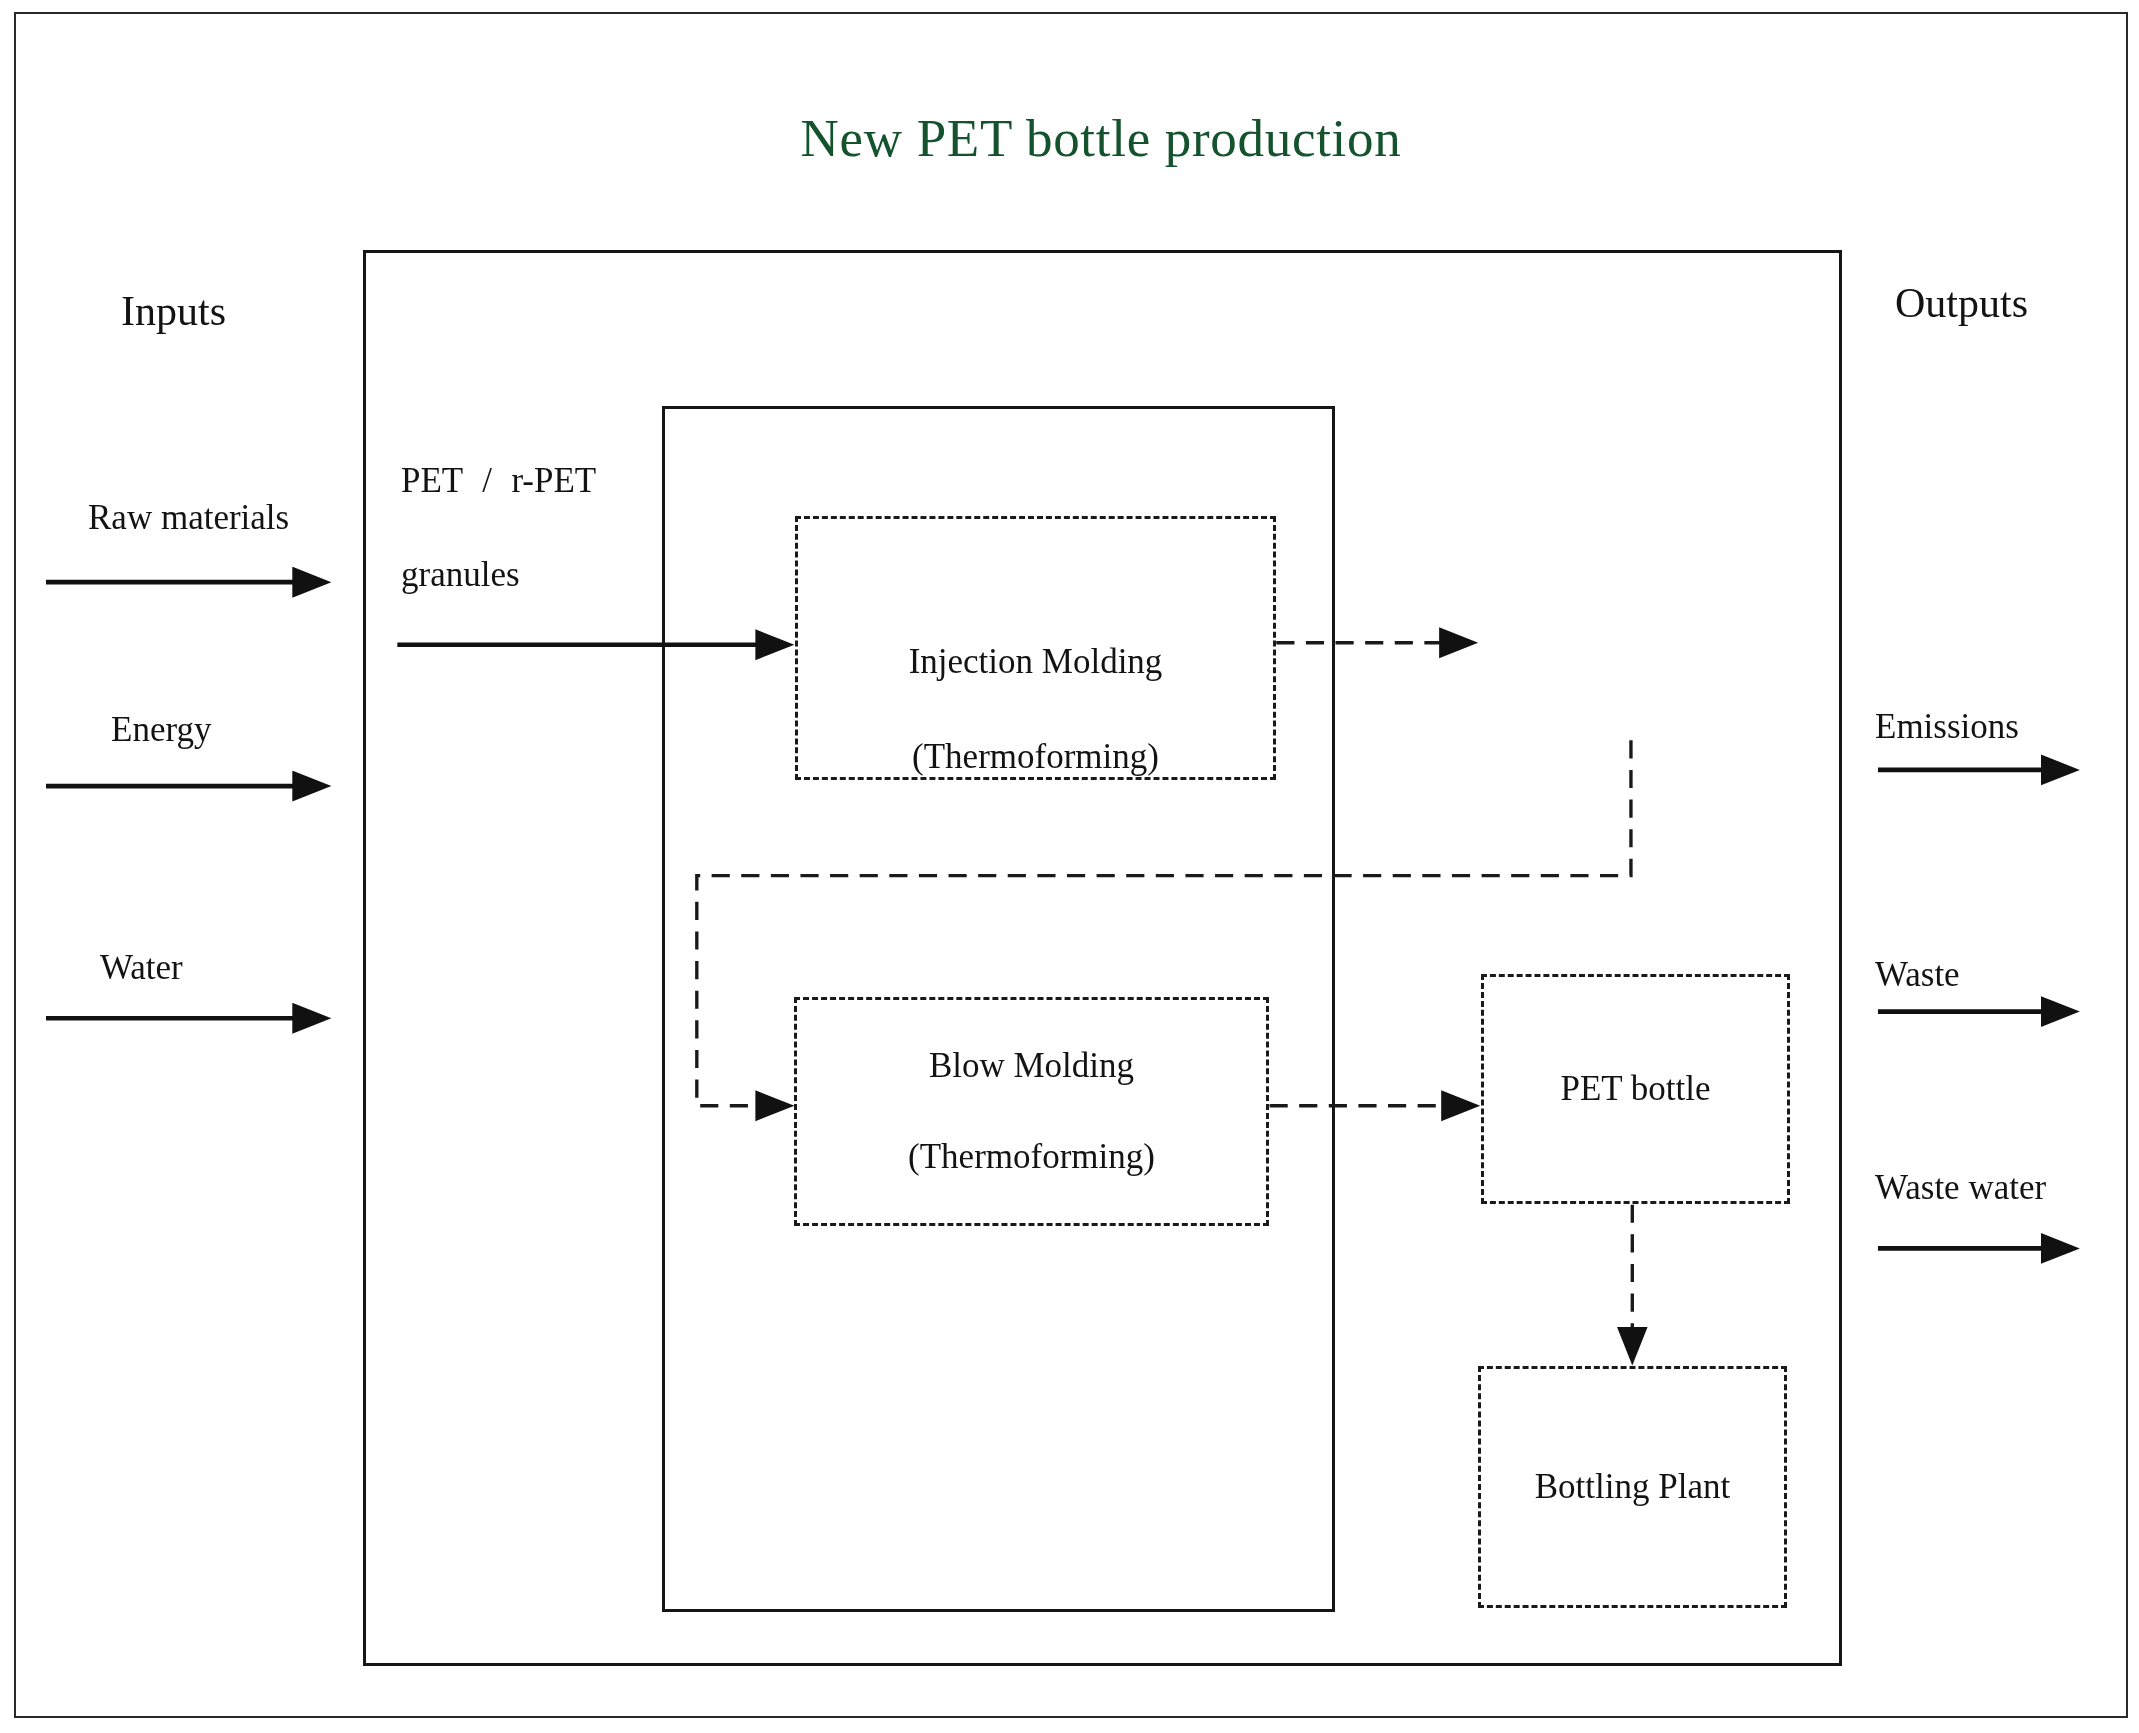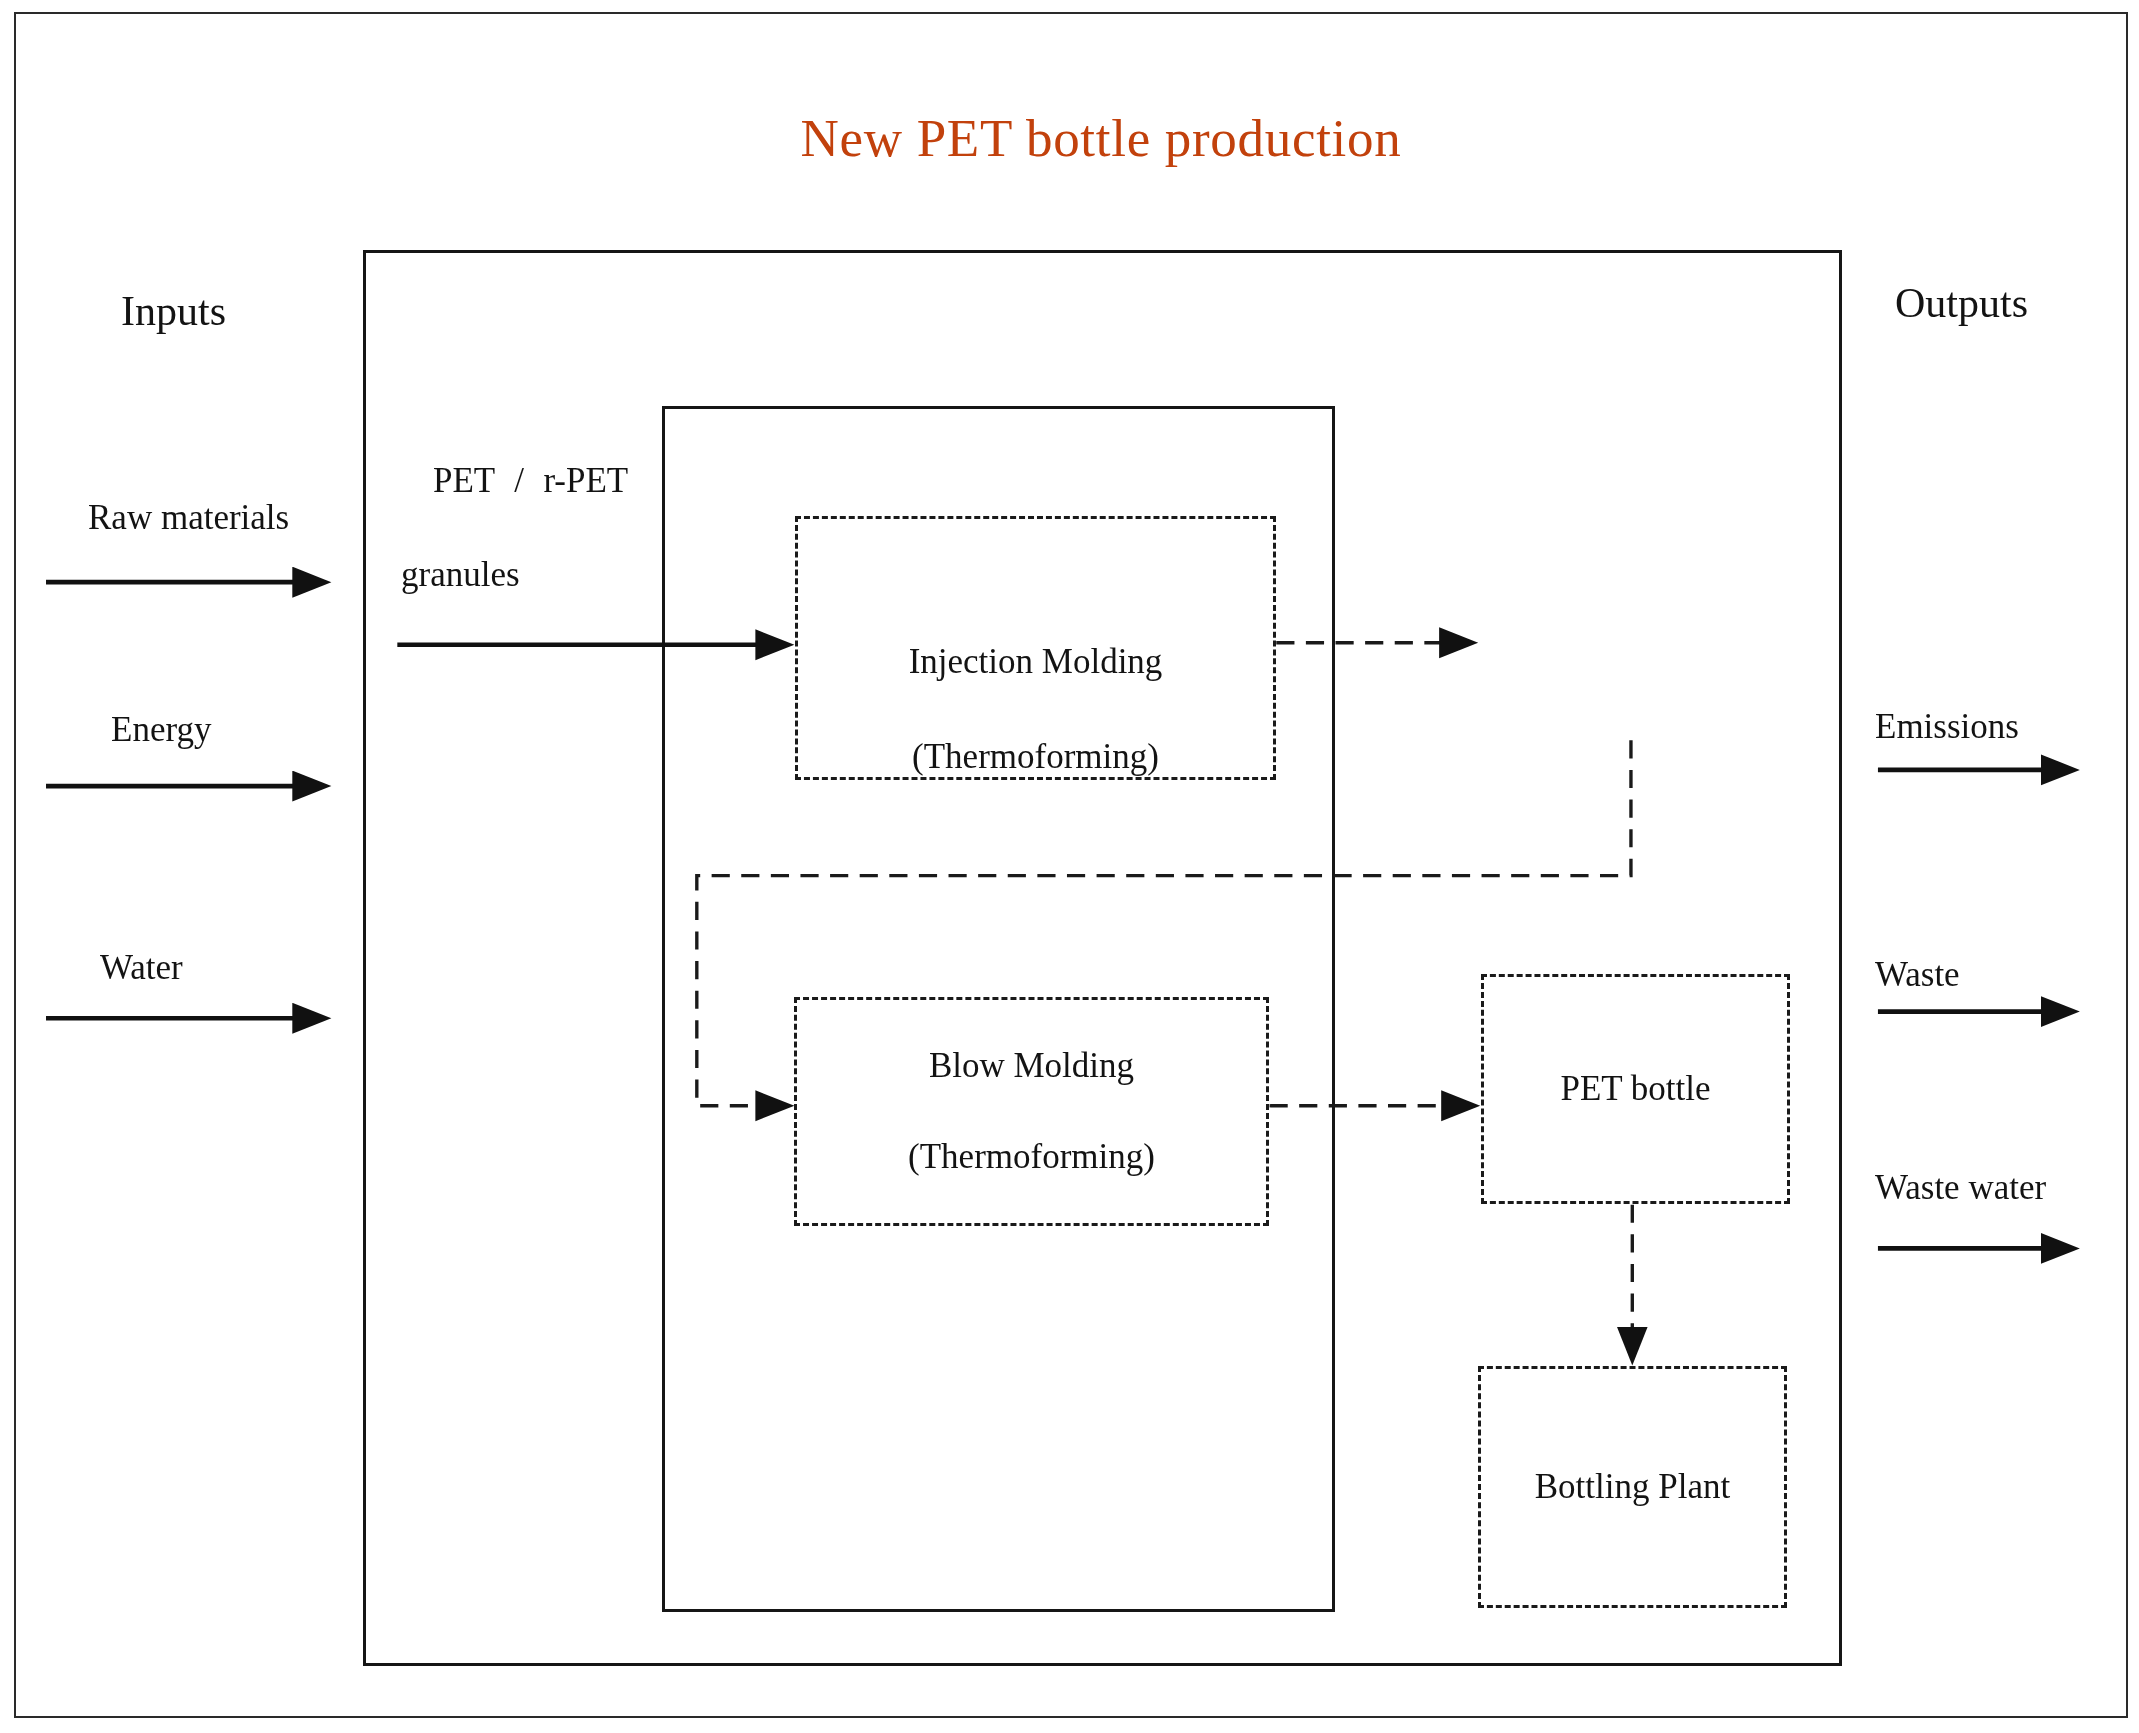--- a/index.html
+++ b/index.html
@@ -52,40 +52,40 @@
   #inputs-heading  { left: 121px;  top: 281px; margin-top: 6px; }
   #outputs-heading { left: 1895px; top: 279px; }
 
   .lbl { position: absolute; font-size: 35px; white-space: nowrap; line-height: 1.15; }
   #lbl-raw       { left: 88px;  top: 498px; font-family: Liberation Serif, serif;  }
   #lbl-energy    { left: 111px;  top: 710px; }
   #lbl-water     { left: 100px;  top: 948px; }
   #lbl-emissions { left: 1875px; top: 707px; }
   #lbl-waste     { left: 1875px; top: 955px; }
   #lbl-wastewater{ left: 1875px; top: 1168px; }
-  #lbl-feed-1    { left: 401px;  top: 461px; word-spacing: 10.8px; margin-left: 32px; }
+  #lbl-feed-1    { left: 401px;  top: 461px; word-spacing: 10.8px; }
   #lbl-feed-2    { left: 401px;  top: 555px; }
 
   svg.layer {
     position: absolute;
     left: 0; top: 0;
     width: 2140px; height: 1733px;
     pointer-events: none;
   }
   .solid-line  { stroke: #111111; stroke-width: 7; fill: none; }
   .dashed-line { stroke: #1a1a1a; stroke-width: 5; fill: none; stroke-dasharray: 27 17; }
 </style>
 </head>
 <body>
 
 <div class="canvas">
 
   <div class="outer-frame"></div>
 
-  <div class="title" style="color: #c2410c;">New PET bottle production</div>
+  <div class="title" style="color: #14532d;">New PET bottle production</div>
 
   <div class="heading" id="inputs-heading">Inputs</div>
   <div class="heading" id="outputs-heading">Outputs</div>
 
   <div class="solid-box" id="main-box"></div>
   <div class="solid-box" id="inner-box"></div>
 
   <div class="lbl" id="lbl-raw">Raw materials</div>
   <div class="lbl" id="lbl-energy">Energy</div>
   <div class="lbl" id="lbl-water">Water</div>

